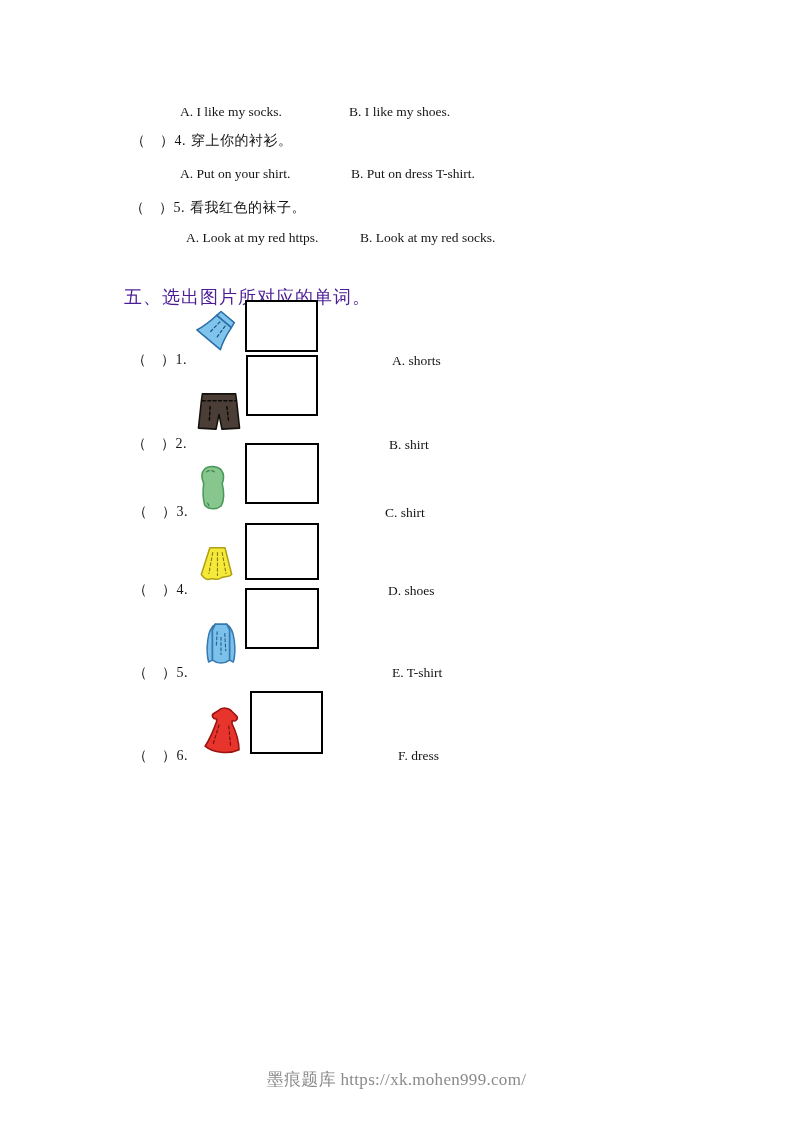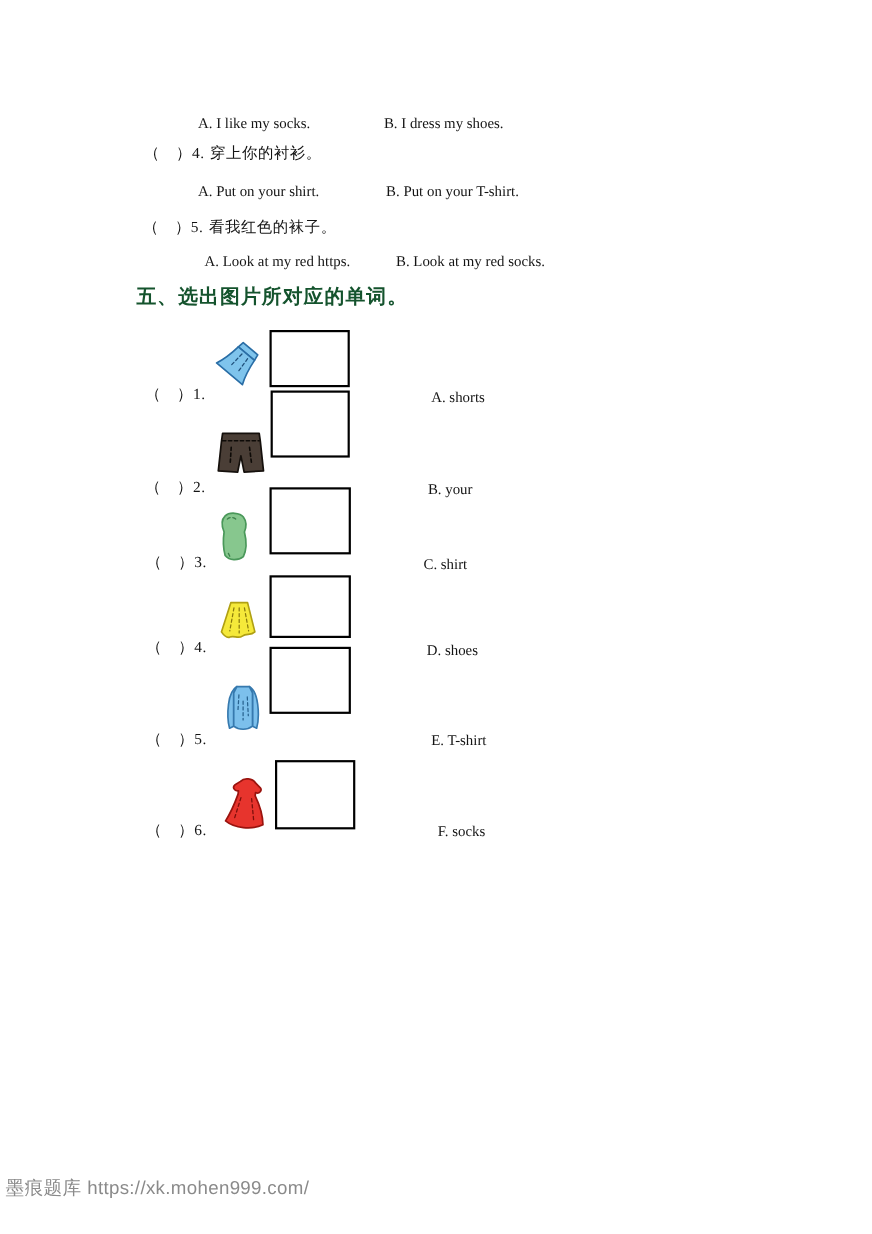--- a/index.html
+++ b/index.html
@@ -10,53 +10,53 @@
     background:#ffffff; overflow:hidden;
   }
   .t {
     position:absolute; white-space:nowrap;
     font-size:13.5px; color:#141414; line-height:1.25;
   }
   .cn { font-size:14px; letter-spacing:0.5px; }
   .section-title {
     position:absolute; white-space:nowrap;
     font-family:"Liberation Sans","DejaVu Sans",sans-serif;
-    font-weight:700; font-size:18px; color:#14532d; letter-spacing:1px;
+    font-weight:400; font-size:18px; color:#4c1d95; letter-spacing:1px;margin-top:28px;
   }
   .answer-box {
     position:absolute; border:2px solid #000; background:#fff;
   }
   .img { position:absolute; }
   .img svg { display:block; width:100%; height:100%; }
   .footer {
-    position:absolute; left:0; right:0; top:1068px; 
-    font-family:Liberation Sans, sans-serif;
+    position:absolute; left:0; right:0; top:1068px; text-align:center;
+    font-family:Liberation Serif, serif;
     font-size:17px; color:#8a8a8a; letter-spacing:0.3px;
   }
   svg .main { stroke-width:1.6; stroke-linejoin:round; stroke-linecap:round; }
   svg .det  { fill:none; stroke-width:1.2; stroke-linecap:round; stroke-dasharray:3 2.5; }
   .c0 .main { stroke:#2a6ea6; } .c0 .det { stroke:#1e4f7a; }
   .c1 .main { stroke:#15100c; } .c1 .det { stroke:#0d0a07; stroke-width:1.5; }
   .c2 .main { stroke:#4a985a; } .c2 .det { stroke:#3c7f4a; }
   .c3 .main { stroke:#b0a013; } .c3 .det { stroke:#8a7c0e; }
   .c4 .main { stroke:#3679ae; } .c4 .det { stroke:#27628f; }
   .c5 .main { stroke:#9a130e; } .c5 .det { stroke:#7c0f0b; }
 </style>
 </head>
 <body>
 
 <div class="page">
 
   <span class="t" style="left:175px; top:104px">A. I like my socks.</span>
-  <span class="t" style="left:344px; top:104px">B. I dress my shoes.</span>
+  <span class="t" style="left:344px; top:104px">B. I like my shoes.</span>
 
   <span class="t cn" style="left:126px; top:132px">（　）4.</span>
   <span class="t cn" style="left:186px; top:132px">穿上你的衬衫。</span>
   <span class="t" style="left:175px; top:166px">A. Put on your shirt.</span>
-  <span class="t" style="left:346px; top:166px">B. Put on your T-shirt.</span>
+  <span class="t" style="left:346px; top:166px">B. Put on dress T-shirt.</span>
 
   <span class="t cn" style="left:125px; top:199px">（　）5.</span>
   <span class="t cn" style="left:185px; top:199px">看我红色的袜子。</span>
   <span class="t" style="left:181px; top:230px">A. Look at my red https.</span>
   <span class="t" style="left:355px; top:230px">B. Look at my red socks.</span>
 
   <div class="section-title" style="left:119px; top:257px">五、选出图片所对应的单词。</div>
 
   <span class="t cn" style="left:127px; top:351px">（　）1.</span>
   <div class="img c0" style="left:188px; top:307px; width:46px; height:48px">
@@ -72,21 +72,21 @@
   <span class="t" style="left:387px; top:353px">A. shorts</span>
 
   <span class="t cn" style="left:127px; top:435px">（　）2.</span>
   <div class="img c1" style="left:191px; top:389px; width:46px; height:45px">
     <svg viewBox="0 0 46 46" xmlns="http://www.w3.org/2000/svg">
       <path class="main" d="M6 5 L40 5 L41 12 L44 40 L26 41 L23 26 L20 41 L2 40 L5 12 Z" fill="#4a3e36"></path>
       <path class="det" d="M6 12 L40 12 M14 18 L13 34 M31 18 L33 34"></path>
     </svg>
   </div>
   <div class="answer-box" style="left:241px; top:355px; width:72px; height:61px"></div>
-  <span class="t" style="left:384px; top:437px">B. your</span>
+  <span class="t" style="left:384px; top:437px">B. shirt</span>
 
   <span class="t cn" style="left:128px; top:503px">（　）3.</span>
   <div class="img c2" style="left:189px; top:464px; width:35px; height:48px">
     <svg viewBox="0 0 36 49" xmlns="http://www.w3.org/2000/svg">
       <path class="main" d="M11 5 C15 1 25 2 28 6 C31 10 31 15 29 20 C31 28 31 37 28 43 C23 47 15 47 11 42 C9 35 9 27 10 20 C7 13 8 8 11 5 Z" fill="#87c78e"></path>
       <path class="det" d="M13 8 C15 6 19 6 21 8 M14 40 L16 44"></path>
     </svg>
   </div>
   <div class="answer-box" style="left:240px; top:443px; width:74px; height:61px"></div>
   <span class="t" style="left:380px; top:505px">C. shirt</span>
@@ -116,17 +116,17 @@
   <span class="t cn" style="left:128px; top:747px">（　）6.</span>
   <div class="img c5" style="left:198px; top:704px; width:41px; height:52px">
     <svg viewBox="0 0 42 53" xmlns="http://www.w3.org/2000/svg">
       <g transform="rotate(6 21 26)">
         <path class="main" d="M14 7 C17 3 25 3 28 7 L33 11 C35 13 33 17 29 16 L29 19 C34 27 38 37 39 45 C29 51 13 51 4 45 C8 37 11 27 13 19 L13 16 C9 17 7 13 9 11 Z" fill="#e7342d"></path>
         <path class="det" d="M16 22 L12 42 M26 22 L30 42"></path>
       </g>
     </svg>
   </div>
   <div class="answer-box" style="left:245px; top:691px; width:73px; height:63px"></div>
-  <span class="t" style="left:393px; top:748px">F. socks</span>
+  <span class="t" style="left:393px; top:748px">F. dress</span>
 
   <div class="footer">墨痕题库 https://xk.mohen999.com/</div>
 
 </div>
 
 </body></html>

